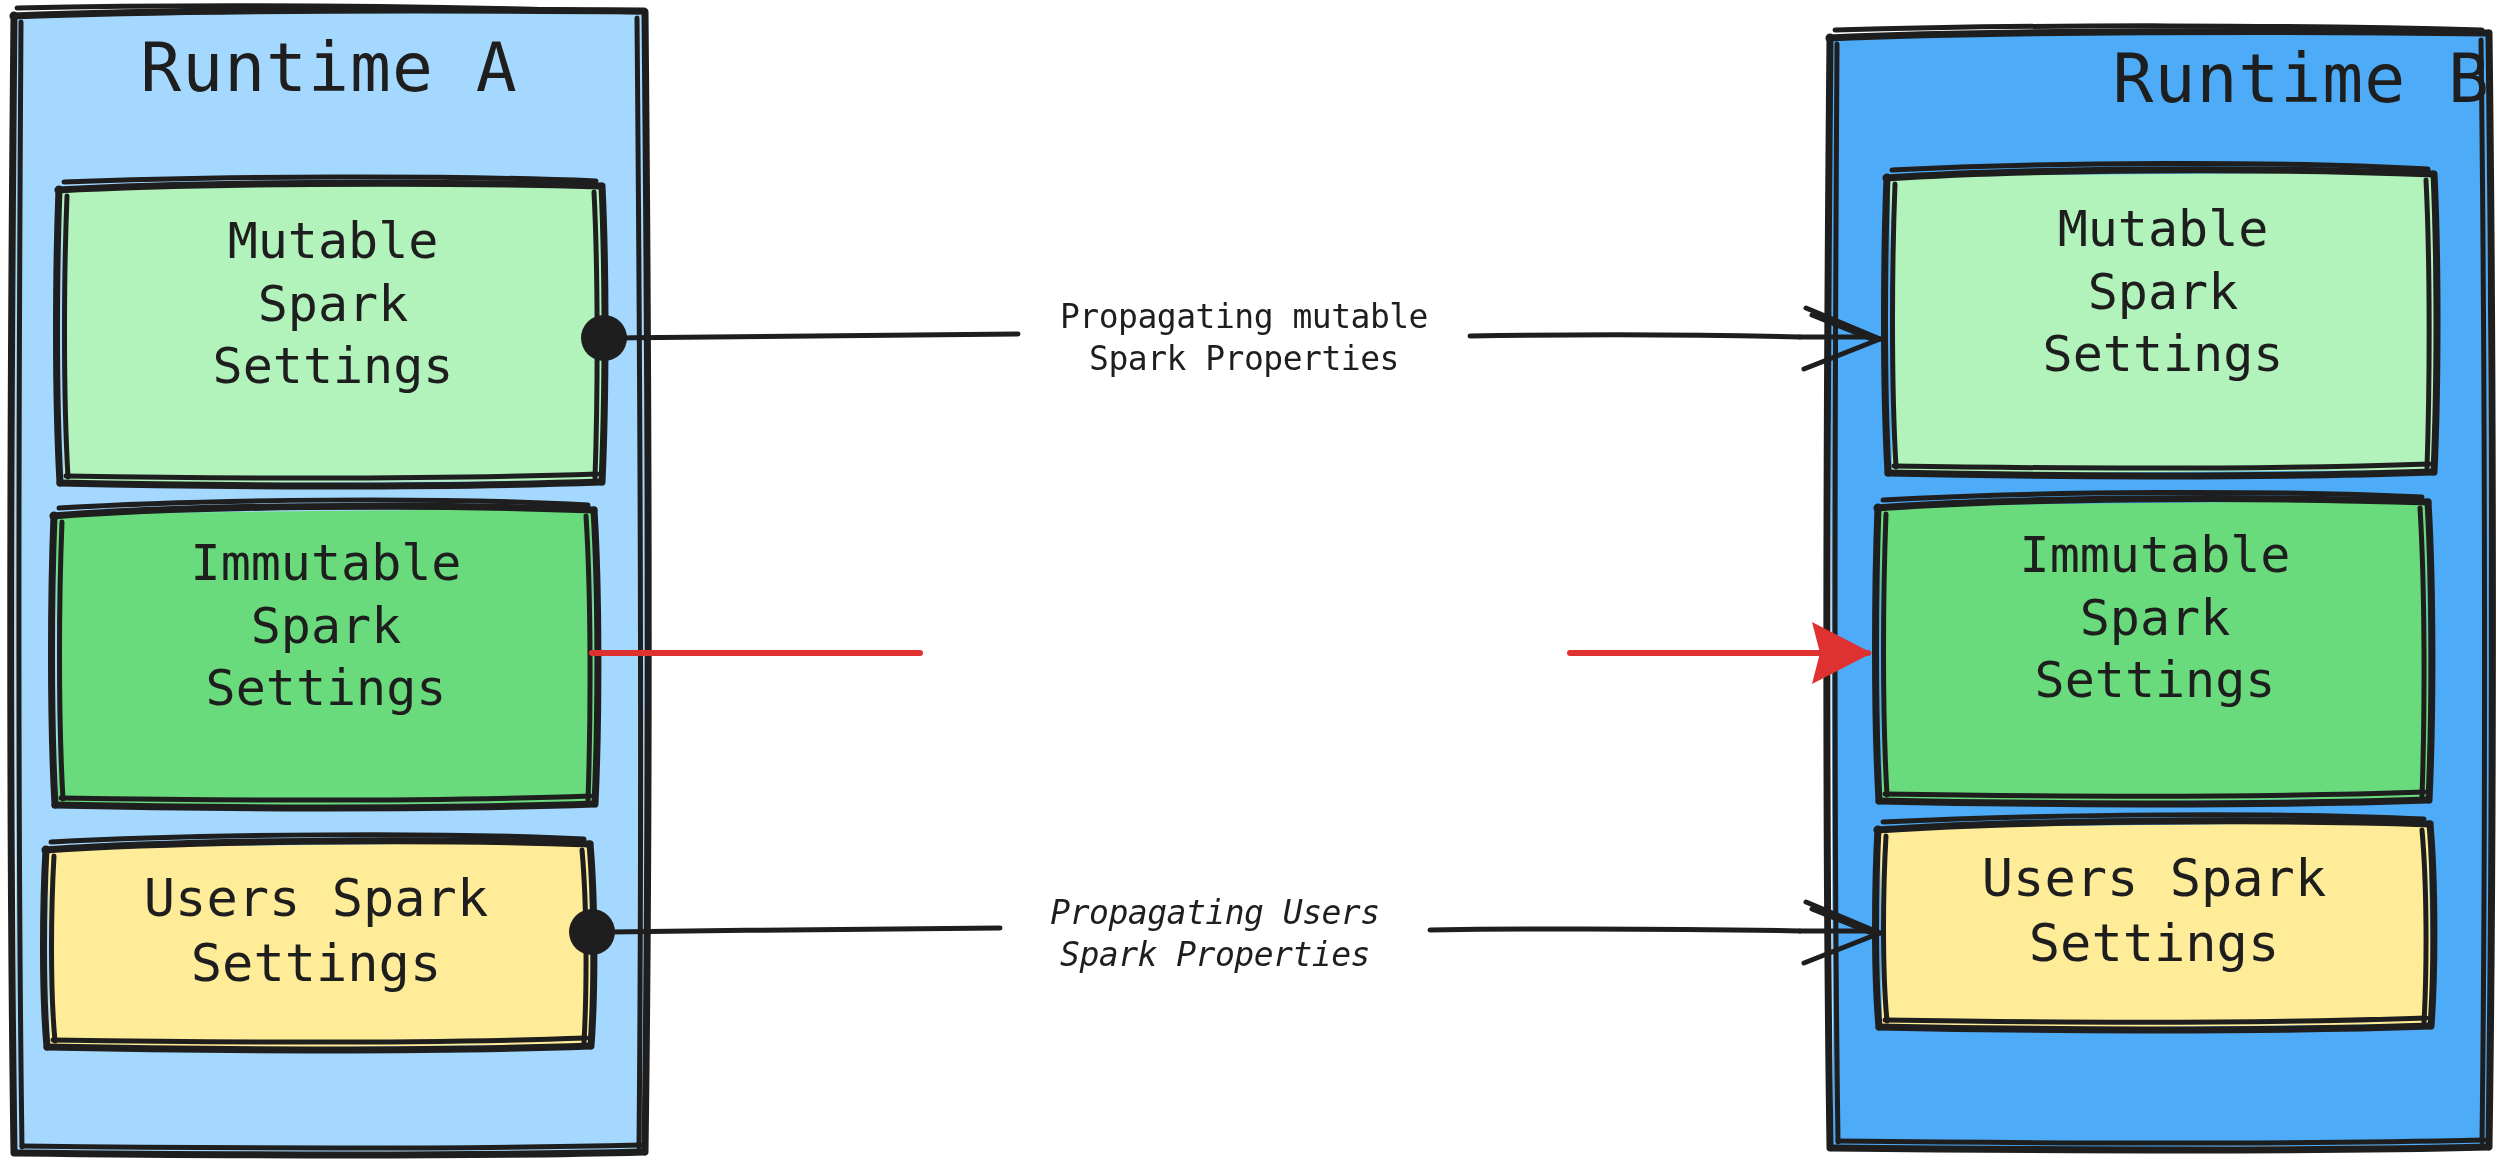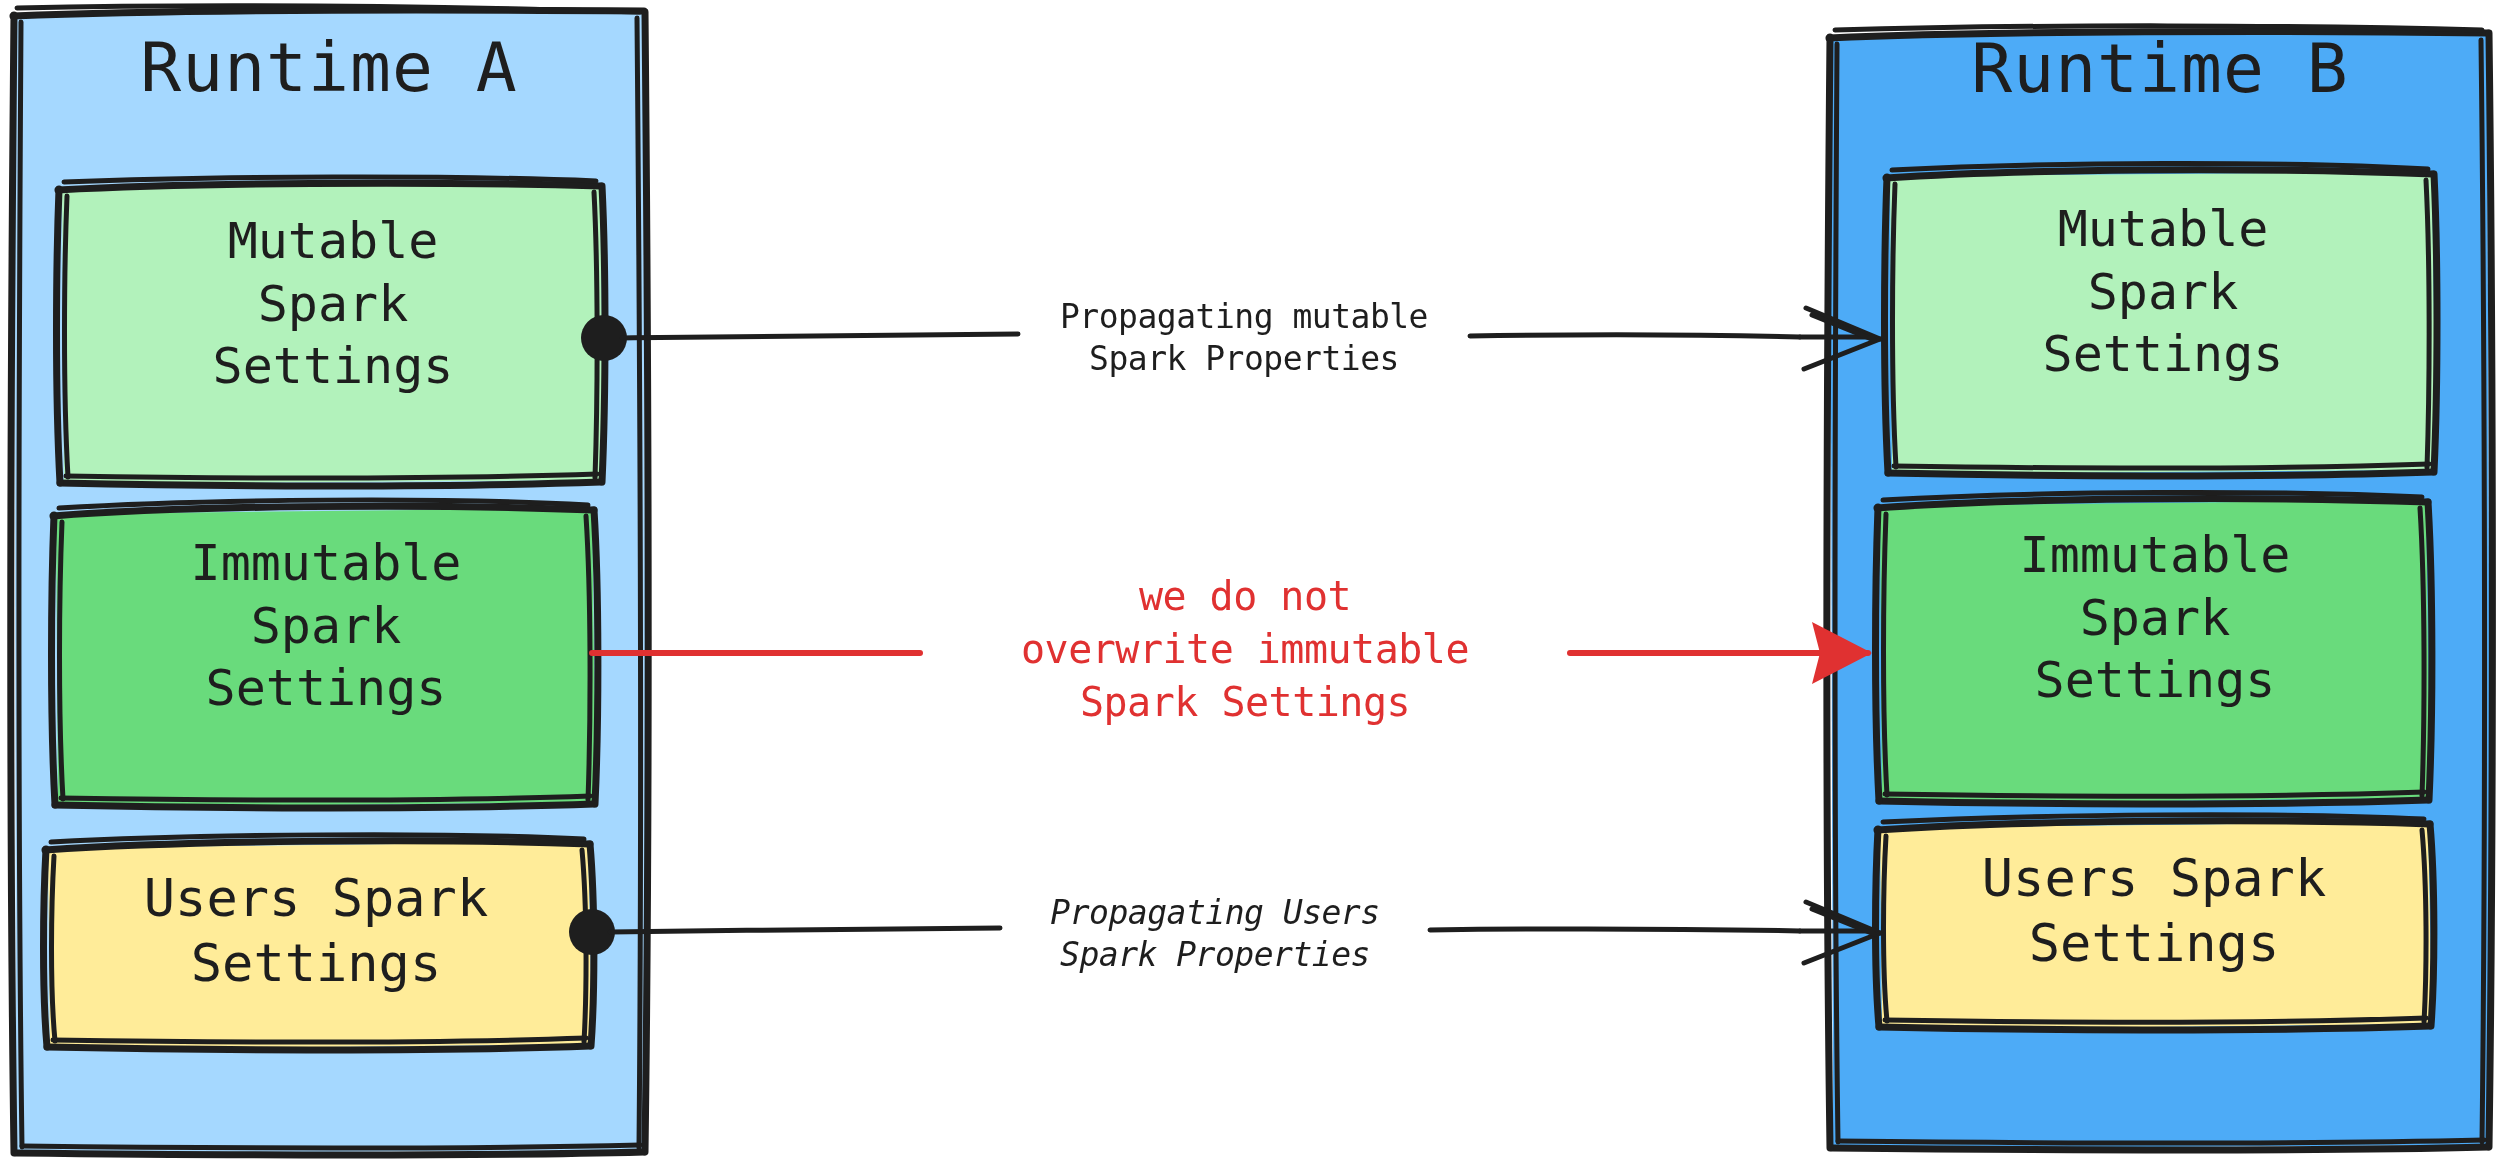--- a/index.html
+++ b/index.html
@@ -221,36 +221,33 @@
 Spark
 Settings</div>
 
   <div class="txt box-label" style="left:56px; top:532px; width:540px;">Immutable
 Spark
 Settings</div>
 
   <div class="txt box-label tight" style="left:40px; top:866px; width:552px;">Users Spark
 Settings</div>
 
-  <div class="txt runtime-title" style="left:1830px; top:26px; width:660px;">Runtime B</div>
+  <div class="txt runtime-title" style="left:1830px; top:36px; width:660px;text-align:right;">Runtime B</div>
 
   <div class="txt box-label" style="left:1890px; top:198px; width:546px;">Mutable
 Spark
 Settings</div>
 
   <div class="txt box-label" style="left:1880px; top:524px; width:550px;">Immutable
 Spark
 Settings</div>
 
   <div class="txt box-label tight" style="left:1872px; top:846px; width:564px;">Users Spark
 Settings</div>
 
   <div class="txt arrow-label" style="left:1018px; top:296px; width:452px;">Propagating mutable
 Spark Properties</div>
 
-  <div class="txt arrow-label red" style="left:920px; top:570px; width:650px;">we do not
-overwrite immutable
-Spark Settings</div>
 
   <div class="txt arrow-label" style="left:1000px; top:892px; width:430px;font-style:italic;">Propagating Users
 Spark Properties</div>
 
 </div>
 
 </body></html>

